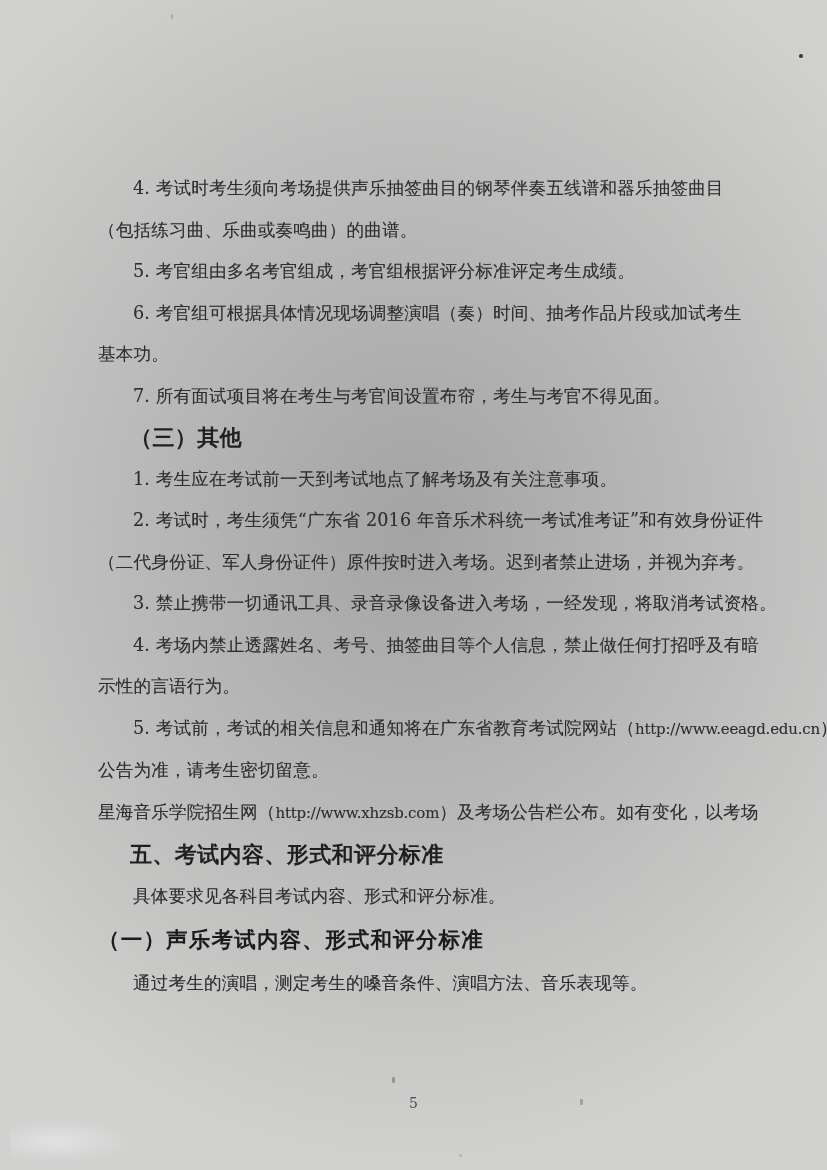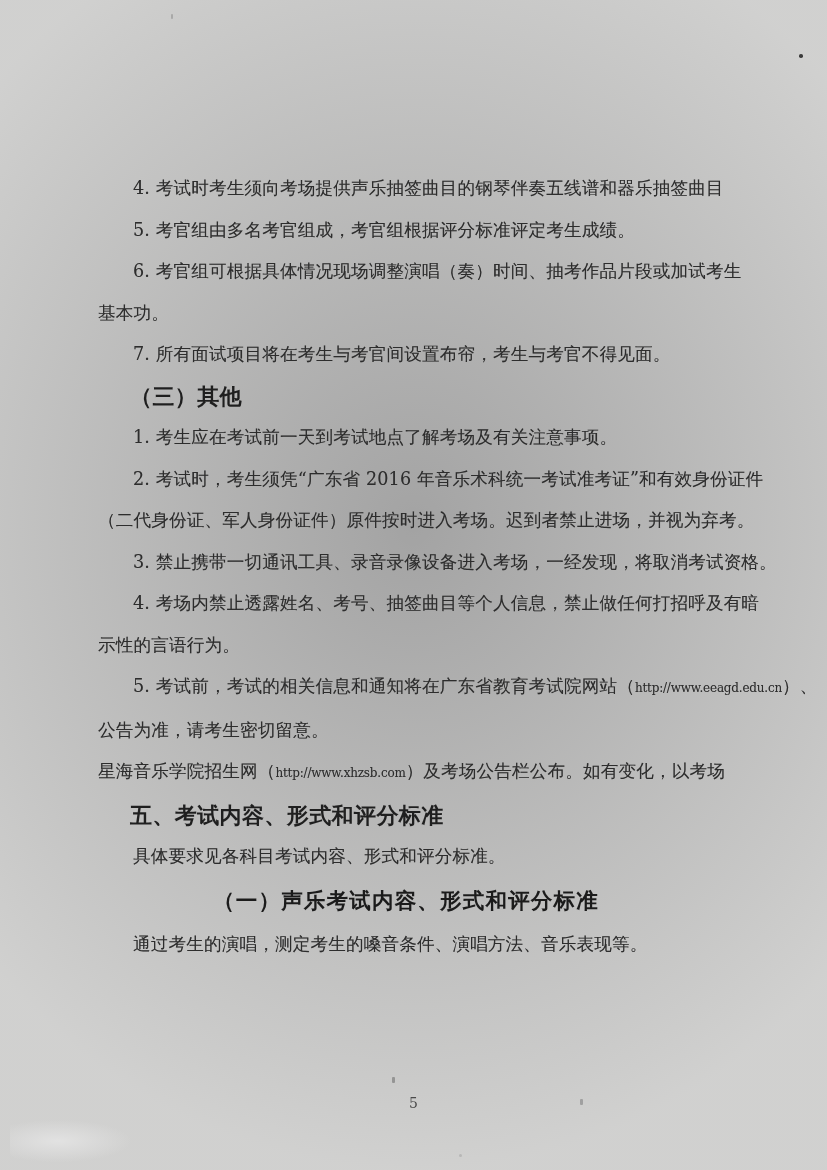--- a/index.html
+++ b/index.html
@@ -53,27 +53,26 @@
     white-space: pre;
   }
   .hd-ind { padding-left: 32px; }
   .hd-center {
     font-weight: bold;
     font-family: "DejaVu Sans", "Liberation Sans", sans-serif;
     font-size: 21.5px;
     line-height: 46px;
     letter-spacing: 1.2px;
     color: #1b1b1b;
-    text-align: center;
     white-space: pre;
   }
   .spacer-top { height: 168px; }
   .url {
     font-family: "DejaVu Serif", "Liberation Serif", serif;
-    font-size: 12px;
+    font-size: 15px;
     letter-spacing: -0.2px;
   }
   .pagenum {
     position: absolute;
     left: 0;
     top: 1095px;
     width: 827px;
     text-align: center;
     font-family: "DejaVu Serif", "Liberation Serif", serif;
     font-size: 14px;
@@ -110,20 +109,21 @@
   <div class="speck" id="speck-a"></div>
   <div class="speck" id="speck-b"></div>
   <div class="speck" id="speck-c"></div>
   <div class="speck" id="speck-d"></div>
   <div class="speck" id="speck-e"></div>
 
   <div class="content">
     <div class="spacer-top"></div>
 
     <div class="ln ind1">4. 考试时考生须向考场提供声乐抽签曲目的钢琴伴奏五线谱和器乐抽签曲目</div>
+    <div class="ln ind0">（包括练习曲、乐曲或奏鸣曲）的曲谱。</div>
     <div class="ln ind1">5. 考官组由多名考官组成，考官组根据评分标准评定考生成绩。</div>
     <div class="ln ind1">6. 考官组可根据具体情况现场调整演唱（奏）时间、抽考作品片段或加试考生</div>
     <div class="ln ind0">基本功。</div>
     <div class="ln ind1">7. 所有面试项目将在考生与考官间设置布帘，考生与考官不得见面。</div>
 
     <div class="hd hd-ind">（三）其他</div>
 
     <div class="ln ind1">1. 考生应在考试前一天到考试地点了解考场及有关注意事项。</div>
     <div class="ln ind1">2. 考试时，考生须凭“广东省 2016 年音乐术科统一考试准考证”和有效身份证件</div>
     <div class="ln ind0">（二代身份证、军人身份证件）原件按时进入考场。迟到者禁止进场，并视为弃考。</div>

